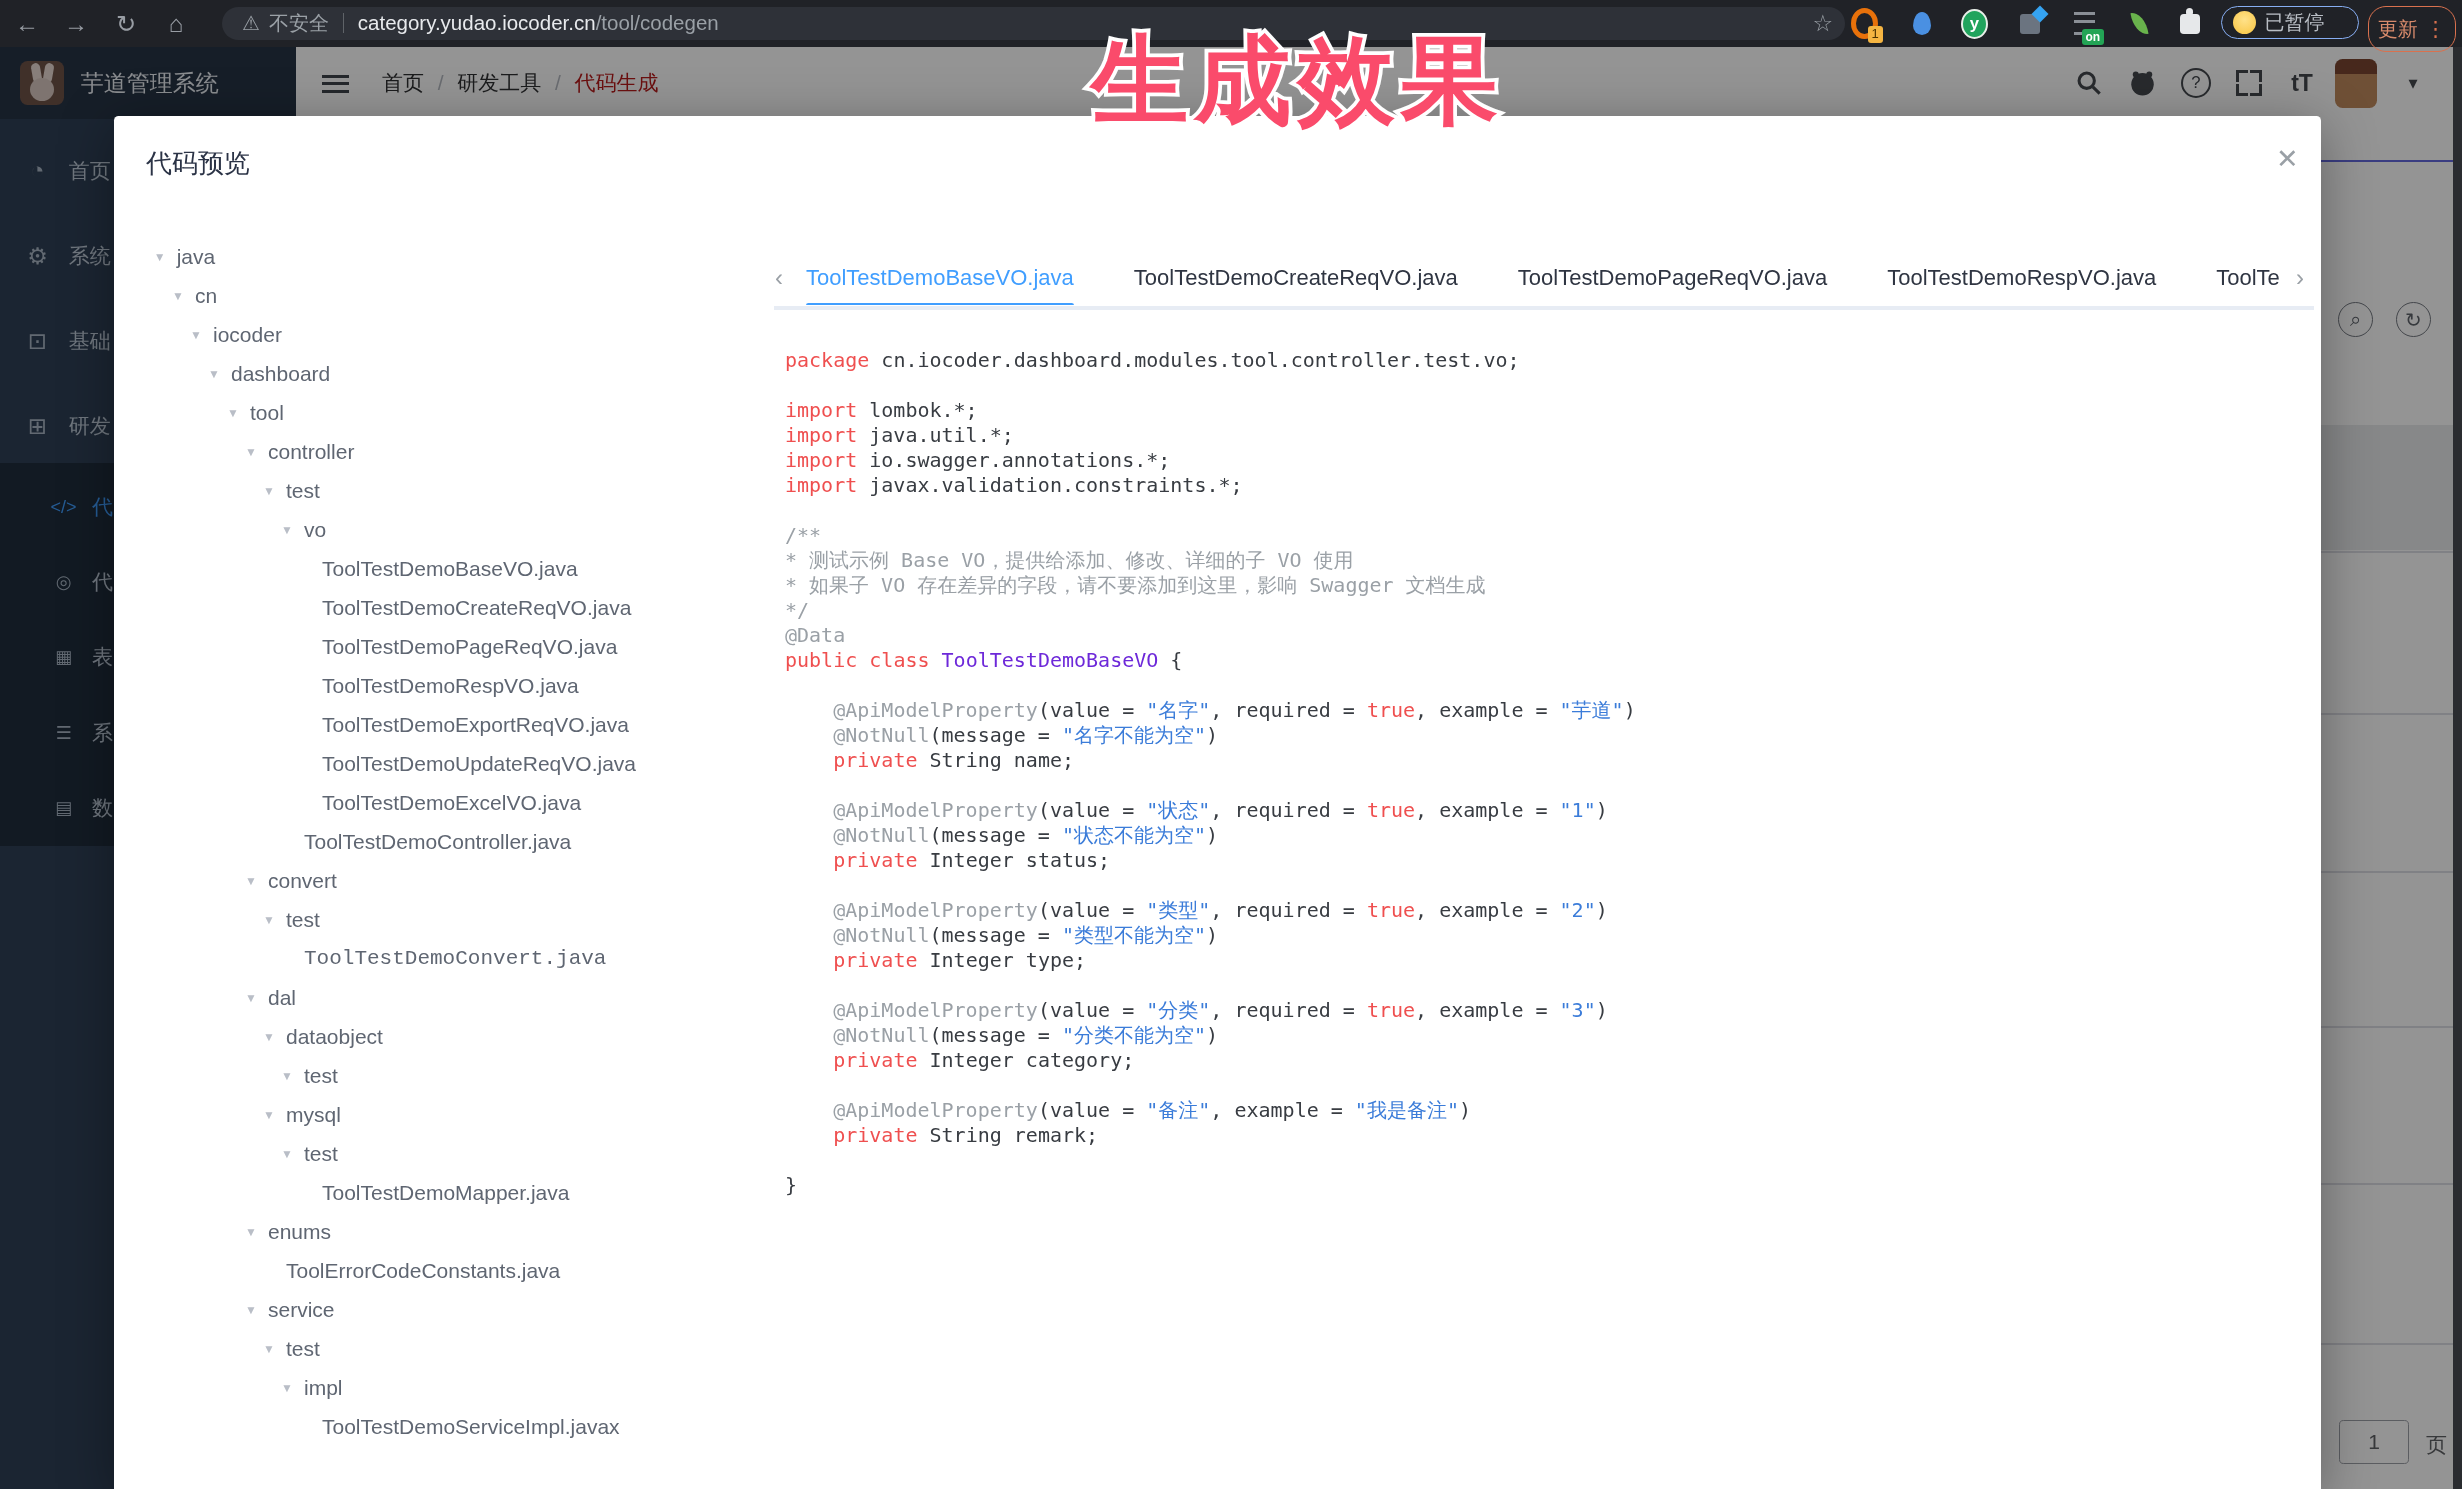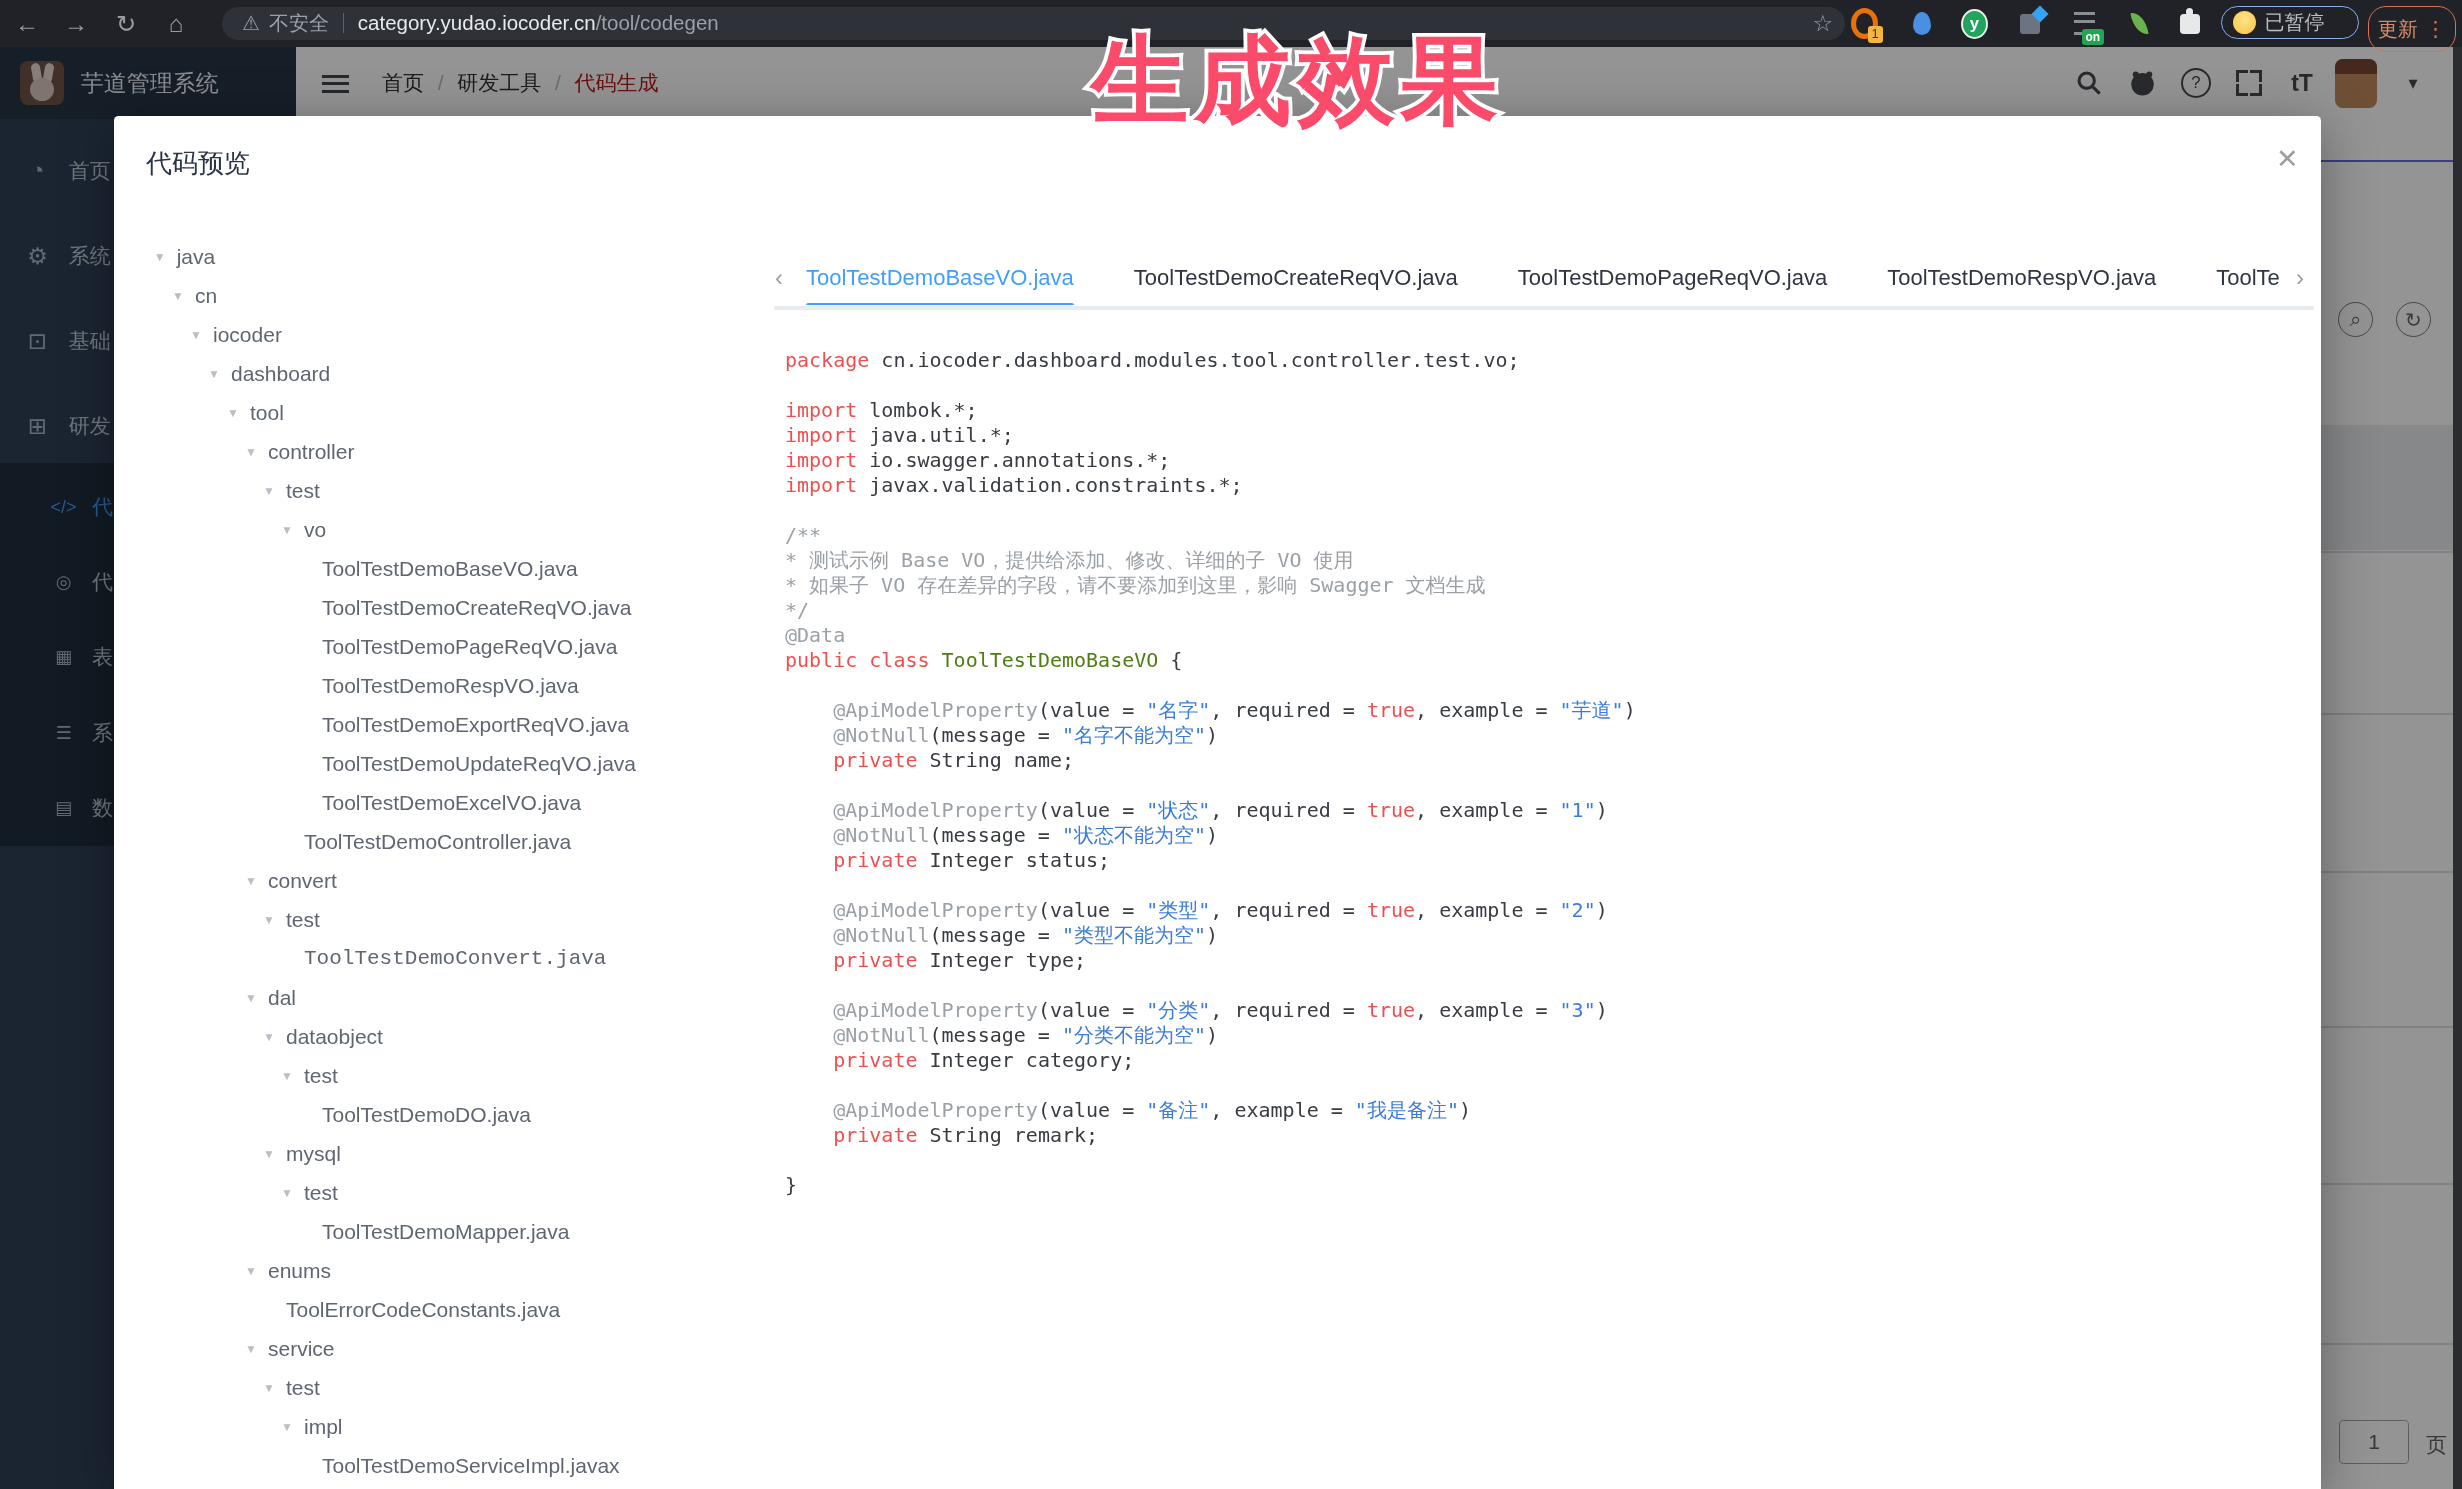--- a/index.html
+++ b/index.html
@@ -106,21 +106,21 @@
   .tab{padding:0 30px;line-height:55px;font-size:22px;color:#2f3542;white-space:nowrap;position:relative;font-weight:500;}
   .tab:first-child{padding-left:0;}
   .tab.active{color:#409eff;}
   .tab.active::after{content:"";position:absolute;left:0;right:30px;bottom:-3px;height:5.3px;background:#409eff;border-radius:2.3px;}
   .tabs-track{position:absolute;left:660px;top:190px;width:1540px;height:3.8px;background:#e7ecf4;}
 
   .code{position:absolute;left:671px;top:232px;font-family:"DejaVu Sans Mono","Liberation Mono",monospace;
         font-size:20px;line-height:25px;color:#383c42;white-space:pre;}
   .cl-k{color:#ef4f4f;}
   .cl-s{color:#3b7cd9;}
-  .cl-t{color:#4d7c0f;}
+  .cl-t{color:#6d28d9;}
   .cl-m{color:#9aa0a6;}
   .cl-c{color:#9aa0a6;}
   .cl-p{color:#383c42;}
 
   
   .annotation{position:absolute;left:1032px;top:10.6px;z-index:40;}
 </style>
 </head>
 <body>
 
@@ -374,24 +374,20 @@
           <span>dal</span>
         </div>
         <div class="tree-row" style="padding-left: 126px;">
           <span class="tree-arrow">▼</span>
           <span>dataobject</span>
         </div>
         <div class="tree-row" style="padding-left: 144px;">
           <span class="tree-arrow">▼</span>
           <span>test</span>
         </div>
-        <div class="tree-row" style="padding-left: 162px;">
-          <span class="tree-arrow" style="visibility: hidden;">▼</span>
-          <span>ToolTestDemoDO.java</span>
-        </div>
         <div class="tree-row" style="padding-left: 126px;">
           <span class="tree-arrow">▼</span>
           <span>mysql</span>
         </div>
         <div class="tree-row" style="padding-left: 144px;">
           <span class="tree-arrow">▼</span>
           <span>test</span>
         </div>
         <div class="tree-row" style="padding-left: 162px;">
           <span class="tree-arrow" style="visibility: hidden;">▼</span>

